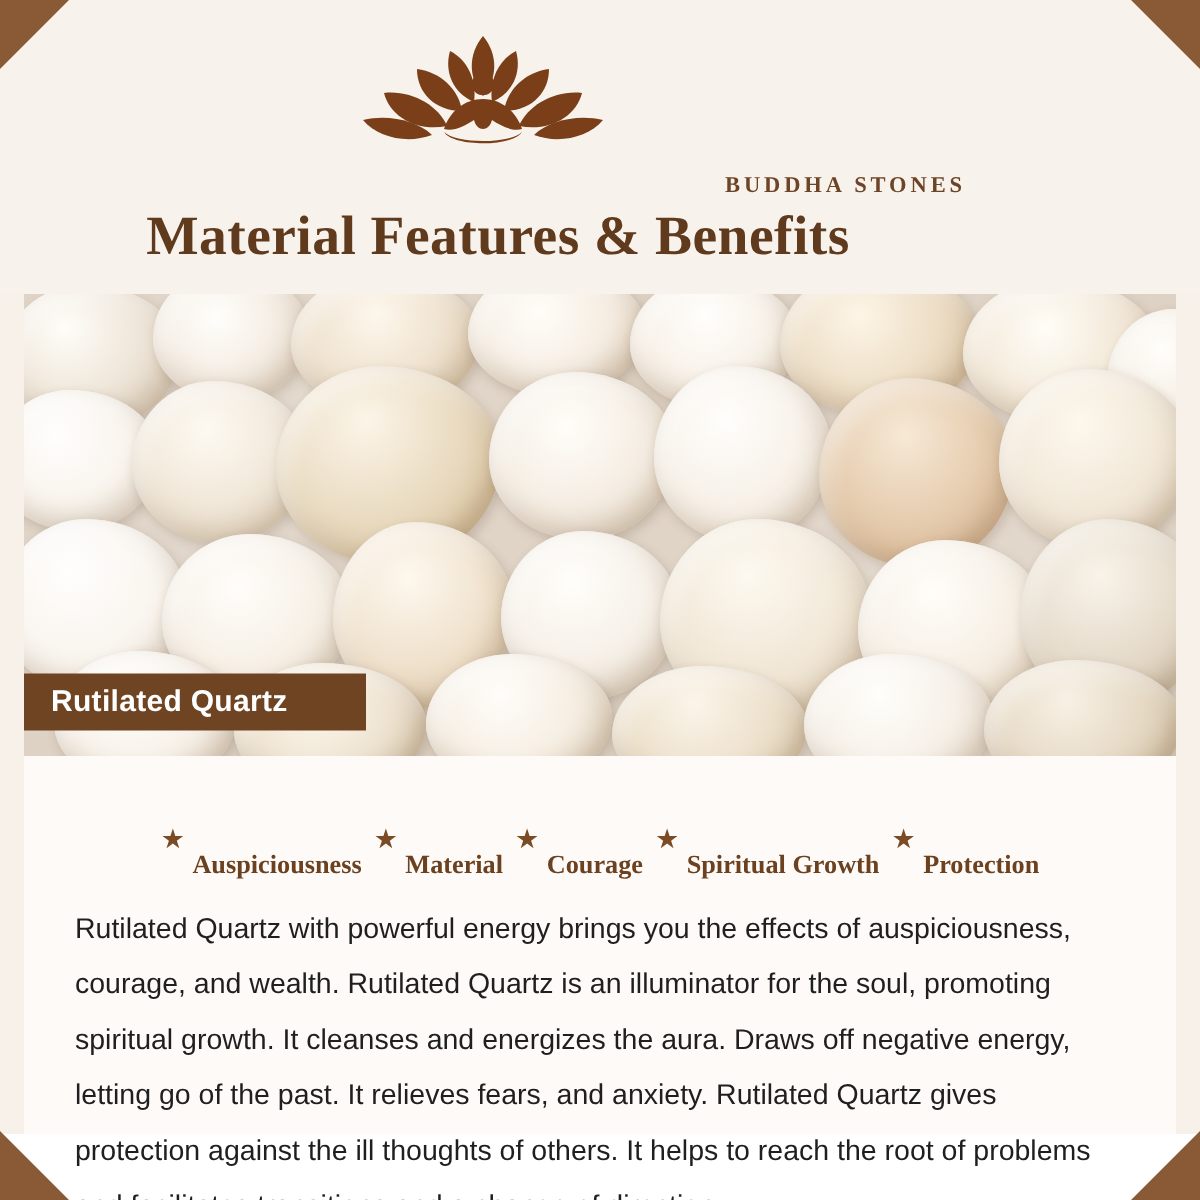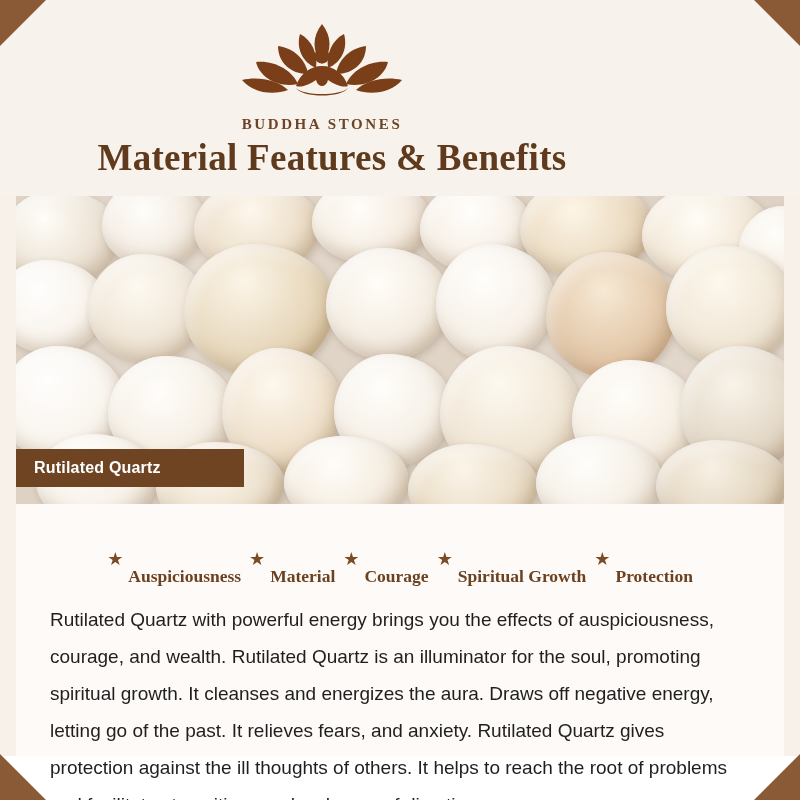--- a/index.html
+++ b/index.html
@@ -64,21 +64,21 @@
     width: 800px;
     height: 196px;
     background: #f8f2ec;
     z-index: 3;
   }
   .logo-wrap {
     position: absolute;
     top: 18px;
     left: 0;
     width: 644px;
-    text-align: center;
+    text-align: right;
   }
   .logo-mark {
     display: block;
     margin: 0 auto;
   }
   .brand-name {
     margin-top: 2px;
     font-size: 15px;
     letter-spacing: 2.6px;
     color: #6d4526;
@@ -141,21 +141,21 @@
     min-width: 228px;
     background: #6f4423;
     color: #ffffff;
     display: flex;
     align-items: center;
     padding: 0 20px 0 18px;
     z-index: 6;
     box-sizing: border-box;
   }
   .stone-label .label-text {
-    font-size: 16px;
+    font-size: 20px;
     font-weight: 700;
     letter-spacing: 0.2px;
     font-family: "Liberation Sans", sans-serif;
   }
 
   
   .content {
     position: absolute;
     top: 504px;
     left: 16px;

